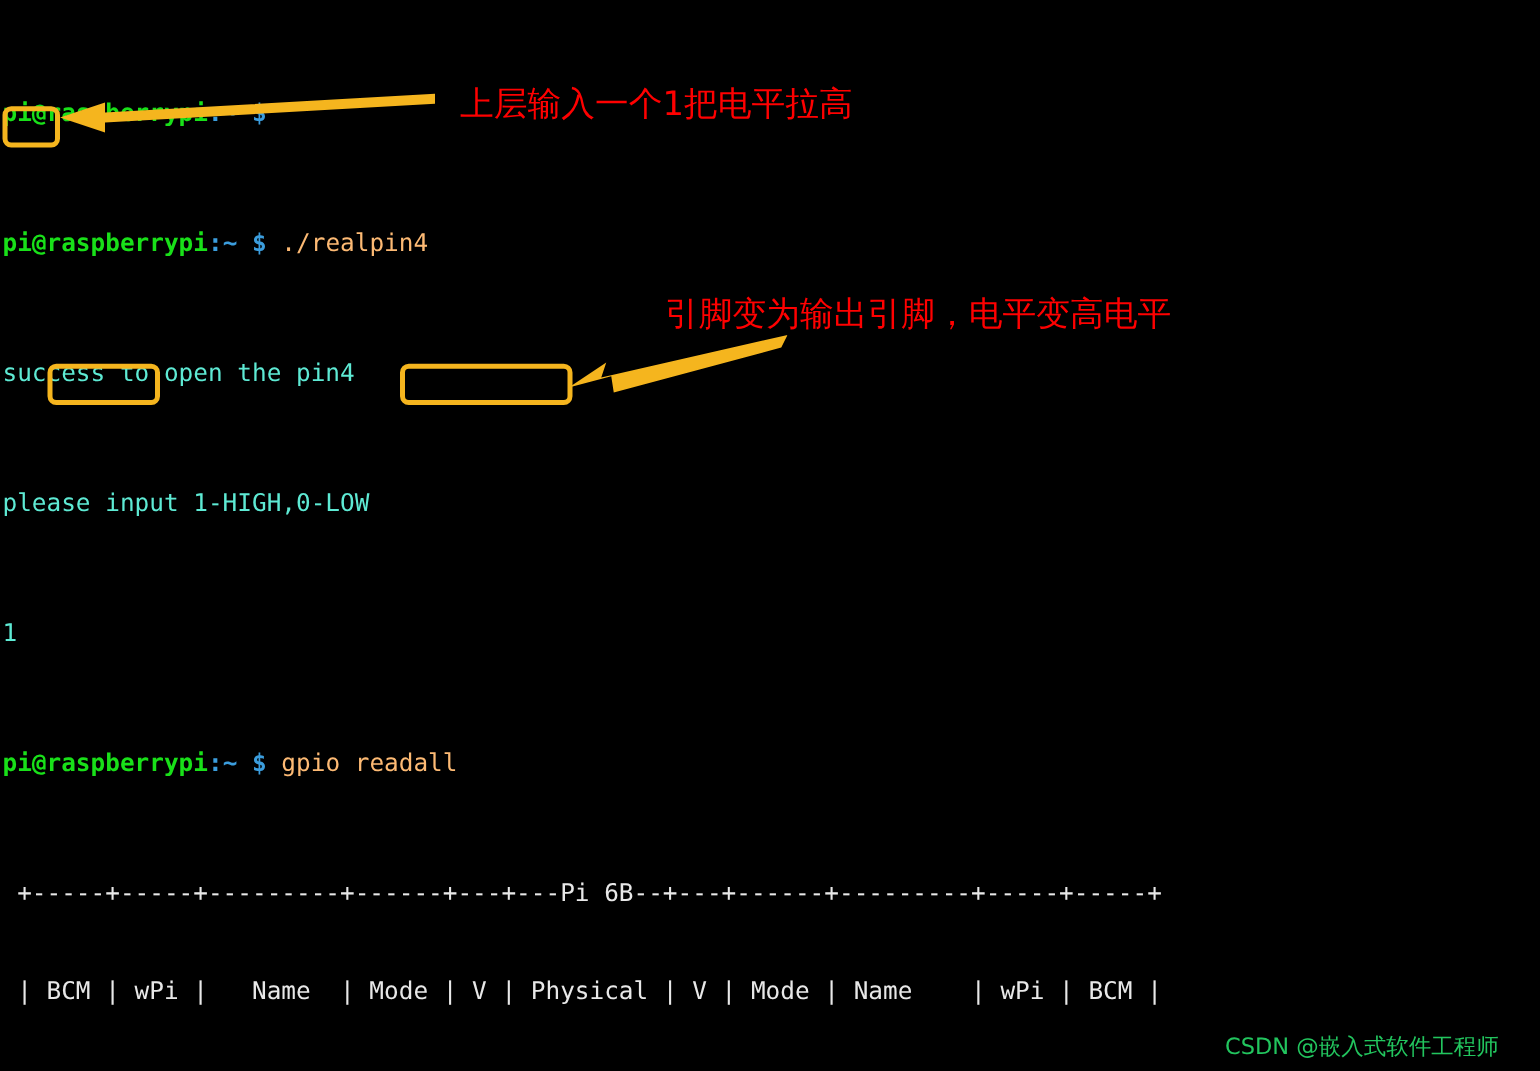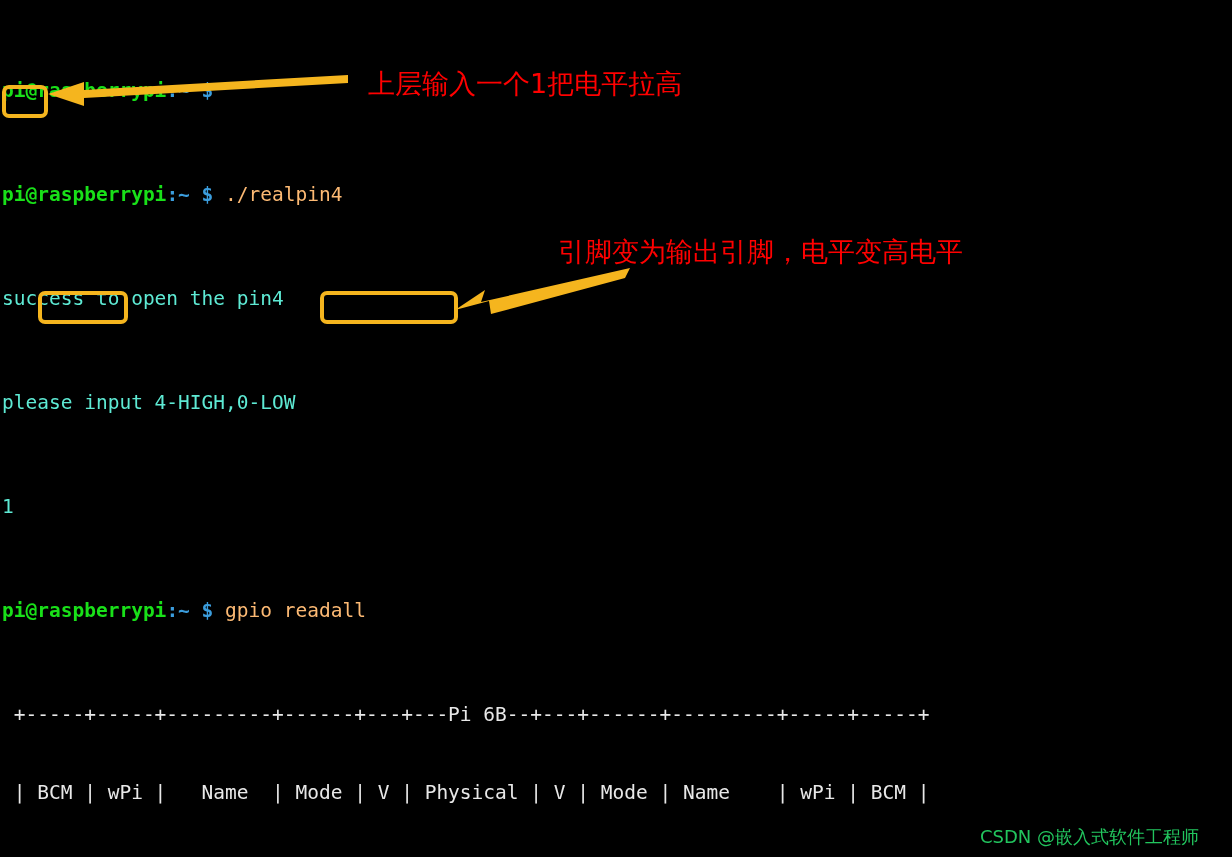--- a/index.html
+++ b/index.html
@@ -76,21 +76,21 @@
 <body>
 
 <div id="terminal">
 
   <div class="line"><span class="user">pi@raspberrypi</span><span class="punct">:~</span><span class="cmd"> </span><span class="dollar">$</span></div>
 
   <div class="line"><span class="user">pi@raspberrypi</span><span class="punct">:~</span><span class="cmd"> </span><span class="dollar">$</span><span class="cmd"> ./realpin4</span></div>
 
   <div class="line out">success to open the pin4</div>
 
-  <div class="line out">please input 4-HIGH,0-LOW</div>
+  <div class="line out">please input 1-HIGH,0-LOW</div>
 
   <div class="line out">1</div>
 
   <div class="line"><span class="user">pi@raspberrypi</span><span class="punct">:~</span><span class="cmd"> </span><span class="dollar">$</span><span class="cmd"> gpio readall</span></div>
 
   <div class="line tbl"> +-----+-----+---------+------+---+---Pi 6B--+---+------+---------+-----+-----+</div>
   <div class="line tbl"> | BCM | wPi |   Name  | Mode | V | Physical | V | Mode | Name    | wPi | BCM |</div>
   
   
   
@@ -131,17 +131,17 @@
   <div class="anno-text" style="left:355px; top:70px;margin-left:13px;">上层输入一个1把电平拉高</div>
 
   <div class="anno-box" style="left:38px; top:291px; width:90px; height:33px;"></div>
 
   <div class="anno-box" style="left:320px; top:291px; width:138px; height:33px;"></div>
 
   <svg style="position:absolute; left:455px; top:268px; width:175px; height:50px;" viewBox="0 0 175 50">
     <polygon points="0,42 30,22 26,34 175,0 170,10 36,46 34,33" fill="#f5b51e"></polygon>
   </svg>
 
-  <div class="anno-text" style="left:558px; top:238px;text-align:center;">引脚变为输出引脚，电平变高电平</div>
+  <div class="anno-text" style="left:532px; top:238px;text-align:center;">引脚变为输出引脚，电平变高电平</div>
 
   <div class="watermark" style="left:980px; top:825px;">CSDN @嵌入式软件工程师</div>
 
 </div>
 
 </body></html>

